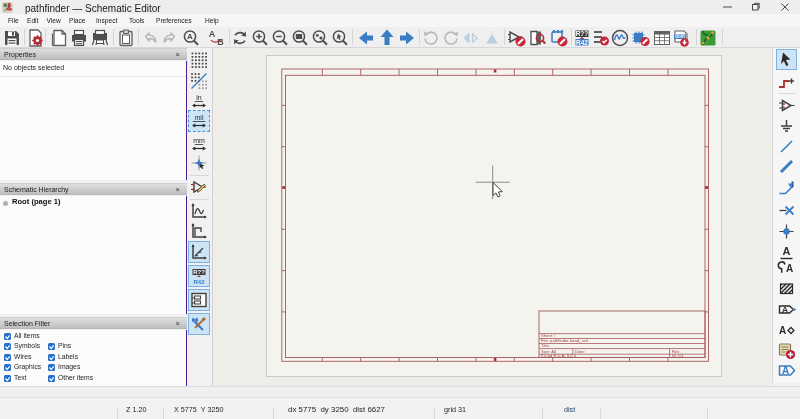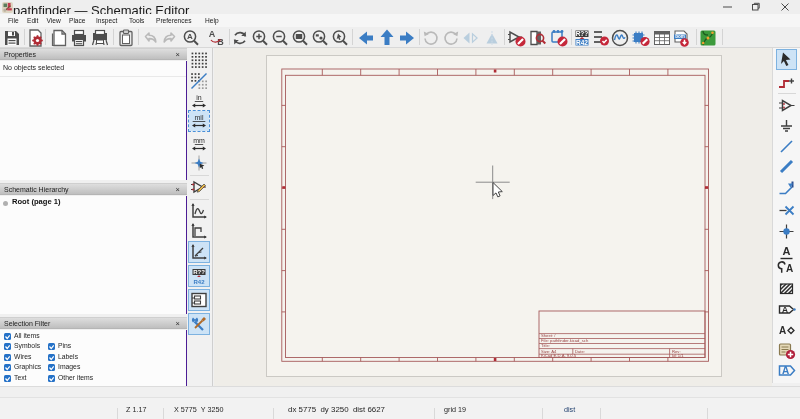--- a/index.html
+++ b/index.html
@@ -1,20 +1,20 @@
 <!DOCTYPE html>
 <html><head>
 <meta charset="utf-8">
 <style>
   html,body{margin:0;padding:0;}
   body{width:800px;height:419px;overflow:hidden;font-family:"Liberation Sans",sans-serif;background:#f0f0f0;}
   #win{position:relative;width:800px;height:419px;overflow:hidden;}
   .abs{position:absolute;}
   #titlebar{left:0;top:0;width:800px;height:14px;background:#eeeeee;}
-  #title-text{left:13px;top:3px;font-size:13px;color:#1a1a1a;}
+  #title-text{left:25px;top:3px;font-size:10px;color:#1a1a1a;}
   #menubar{left:0;top:14px;width:800px;height:13px;background:#f6f6f6;}
   .menu{position:absolute;top:3px;font-size:6.6px;color:#1a1a1a;}
   #toolbar{left:0;top:27px;width:800px;height:20px;background:#efefef;border-bottom:1px solid #d8d8d8;}
   .tsep{position:absolute;top:2px;width:1px;height:16px;background:#d4d4d4;}
   .phead{position:absolute;left:0;width:187px;height:12px;background:linear-gradient(#dedede,#bfbfbf);border-top:1px solid #cfcfcf;border-bottom:1px solid #b5b5b5;box-sizing:border-box;}
   .phead span.t{position:absolute;left:4px;top:2px;font-size:7px;color:#1c1c1c;}
   .phead .x{position:absolute;right:7px;top:1px;font-size:7.5px;color:#333;}
   .pbody{position:absolute;left:0;width:186px;background:#fcfcfc;border-right:3px solid #4c1d95;}
   #ltools{left:187px;top:48px;width:25px;height:343px;background:#f1f1f1;border-right:1px solid #cfcfcf;}
   .cb{position:absolute;width:6.5px;height:6.5px;background:#2471c7;border-radius:1.5px;}
@@ -716,24 +716,24 @@
       </span>
       <span class="ic" style="left:4px;top:313px">
         <svg style="" width="19" height="19" viewBox="0 0 19 19">
           <path d="M2.5 5h11l4 4.5-4 4.5h-11z" fill="none" stroke="#3b7dc4" stroke-width="1.5"></path>
           <text x="8.5" y="13" font-size="10" font-weight="bold" text-anchor="middle" fill="#3b7dc4" font-family="Liberation Sans">A</text>
         </svg>
       </span>
     </div>
   <div id="band" class="abs"></div>
   <div id="status" class="abs">
-    <span class="sf" style="left:126px">Z 1.17</span>
+    <span class="sf" style="left:126px">Z 1.20</span>
     <span class="sf" style="left:174px">X 5775&nbsp;&nbsp;Y 3250</span>
     <span class="sf" style="left:288px;font-size:7.9px">dx 5775&nbsp;&nbsp;dy 3250&nbsp;&nbsp;dist 6627</span>
-    <span class="sf" style="left:444px">grid 19</span>
+    <span class="sf" style="left:444px">grid 31</span>
     <span class="sf" style="left:564px;color:#1f3f6e">dist</span>
     <span class="ssep" style="left:117px"></span>
     <span class="ssep" style="left:163px"></span>
     <span class="ssep" style="left:273px"></span>
     <span class="ssep" style="left:434px"></span>
     <span class="ssep" style="left:542px"></span>
     <span class="ssep" style="left:600px"></span>
     <span class="ssep" style="left:707px"></span>
   </div>
 </div>

